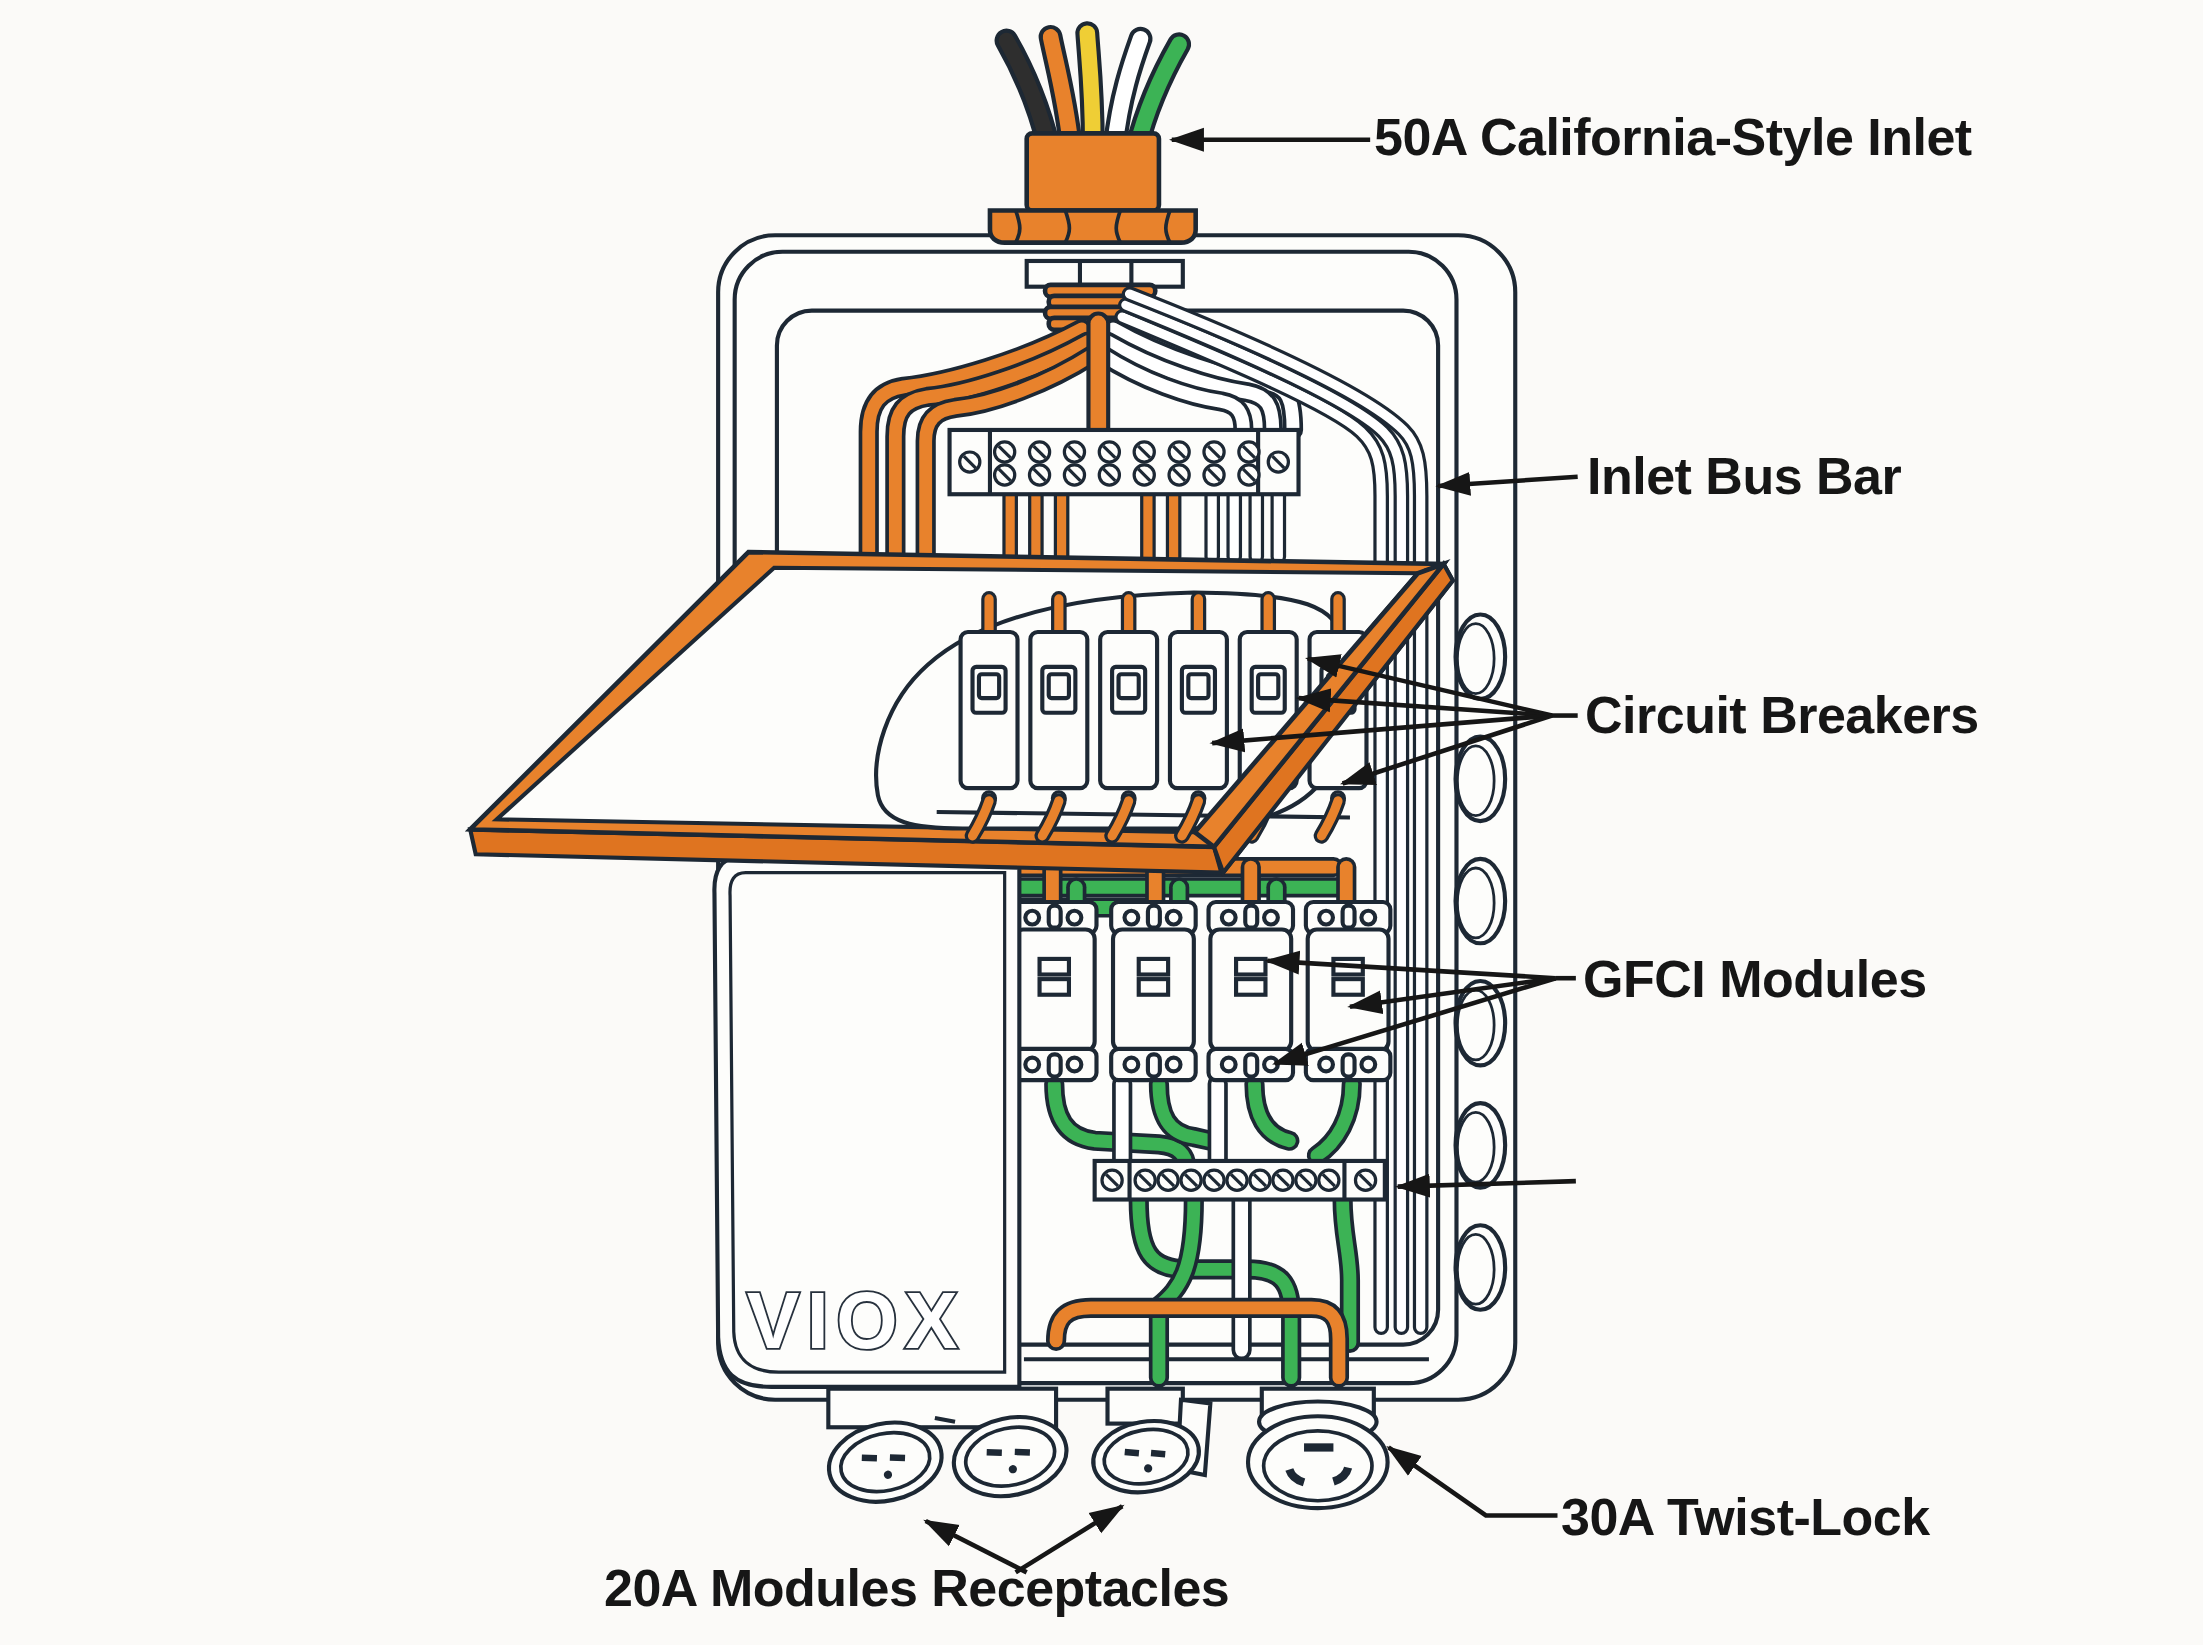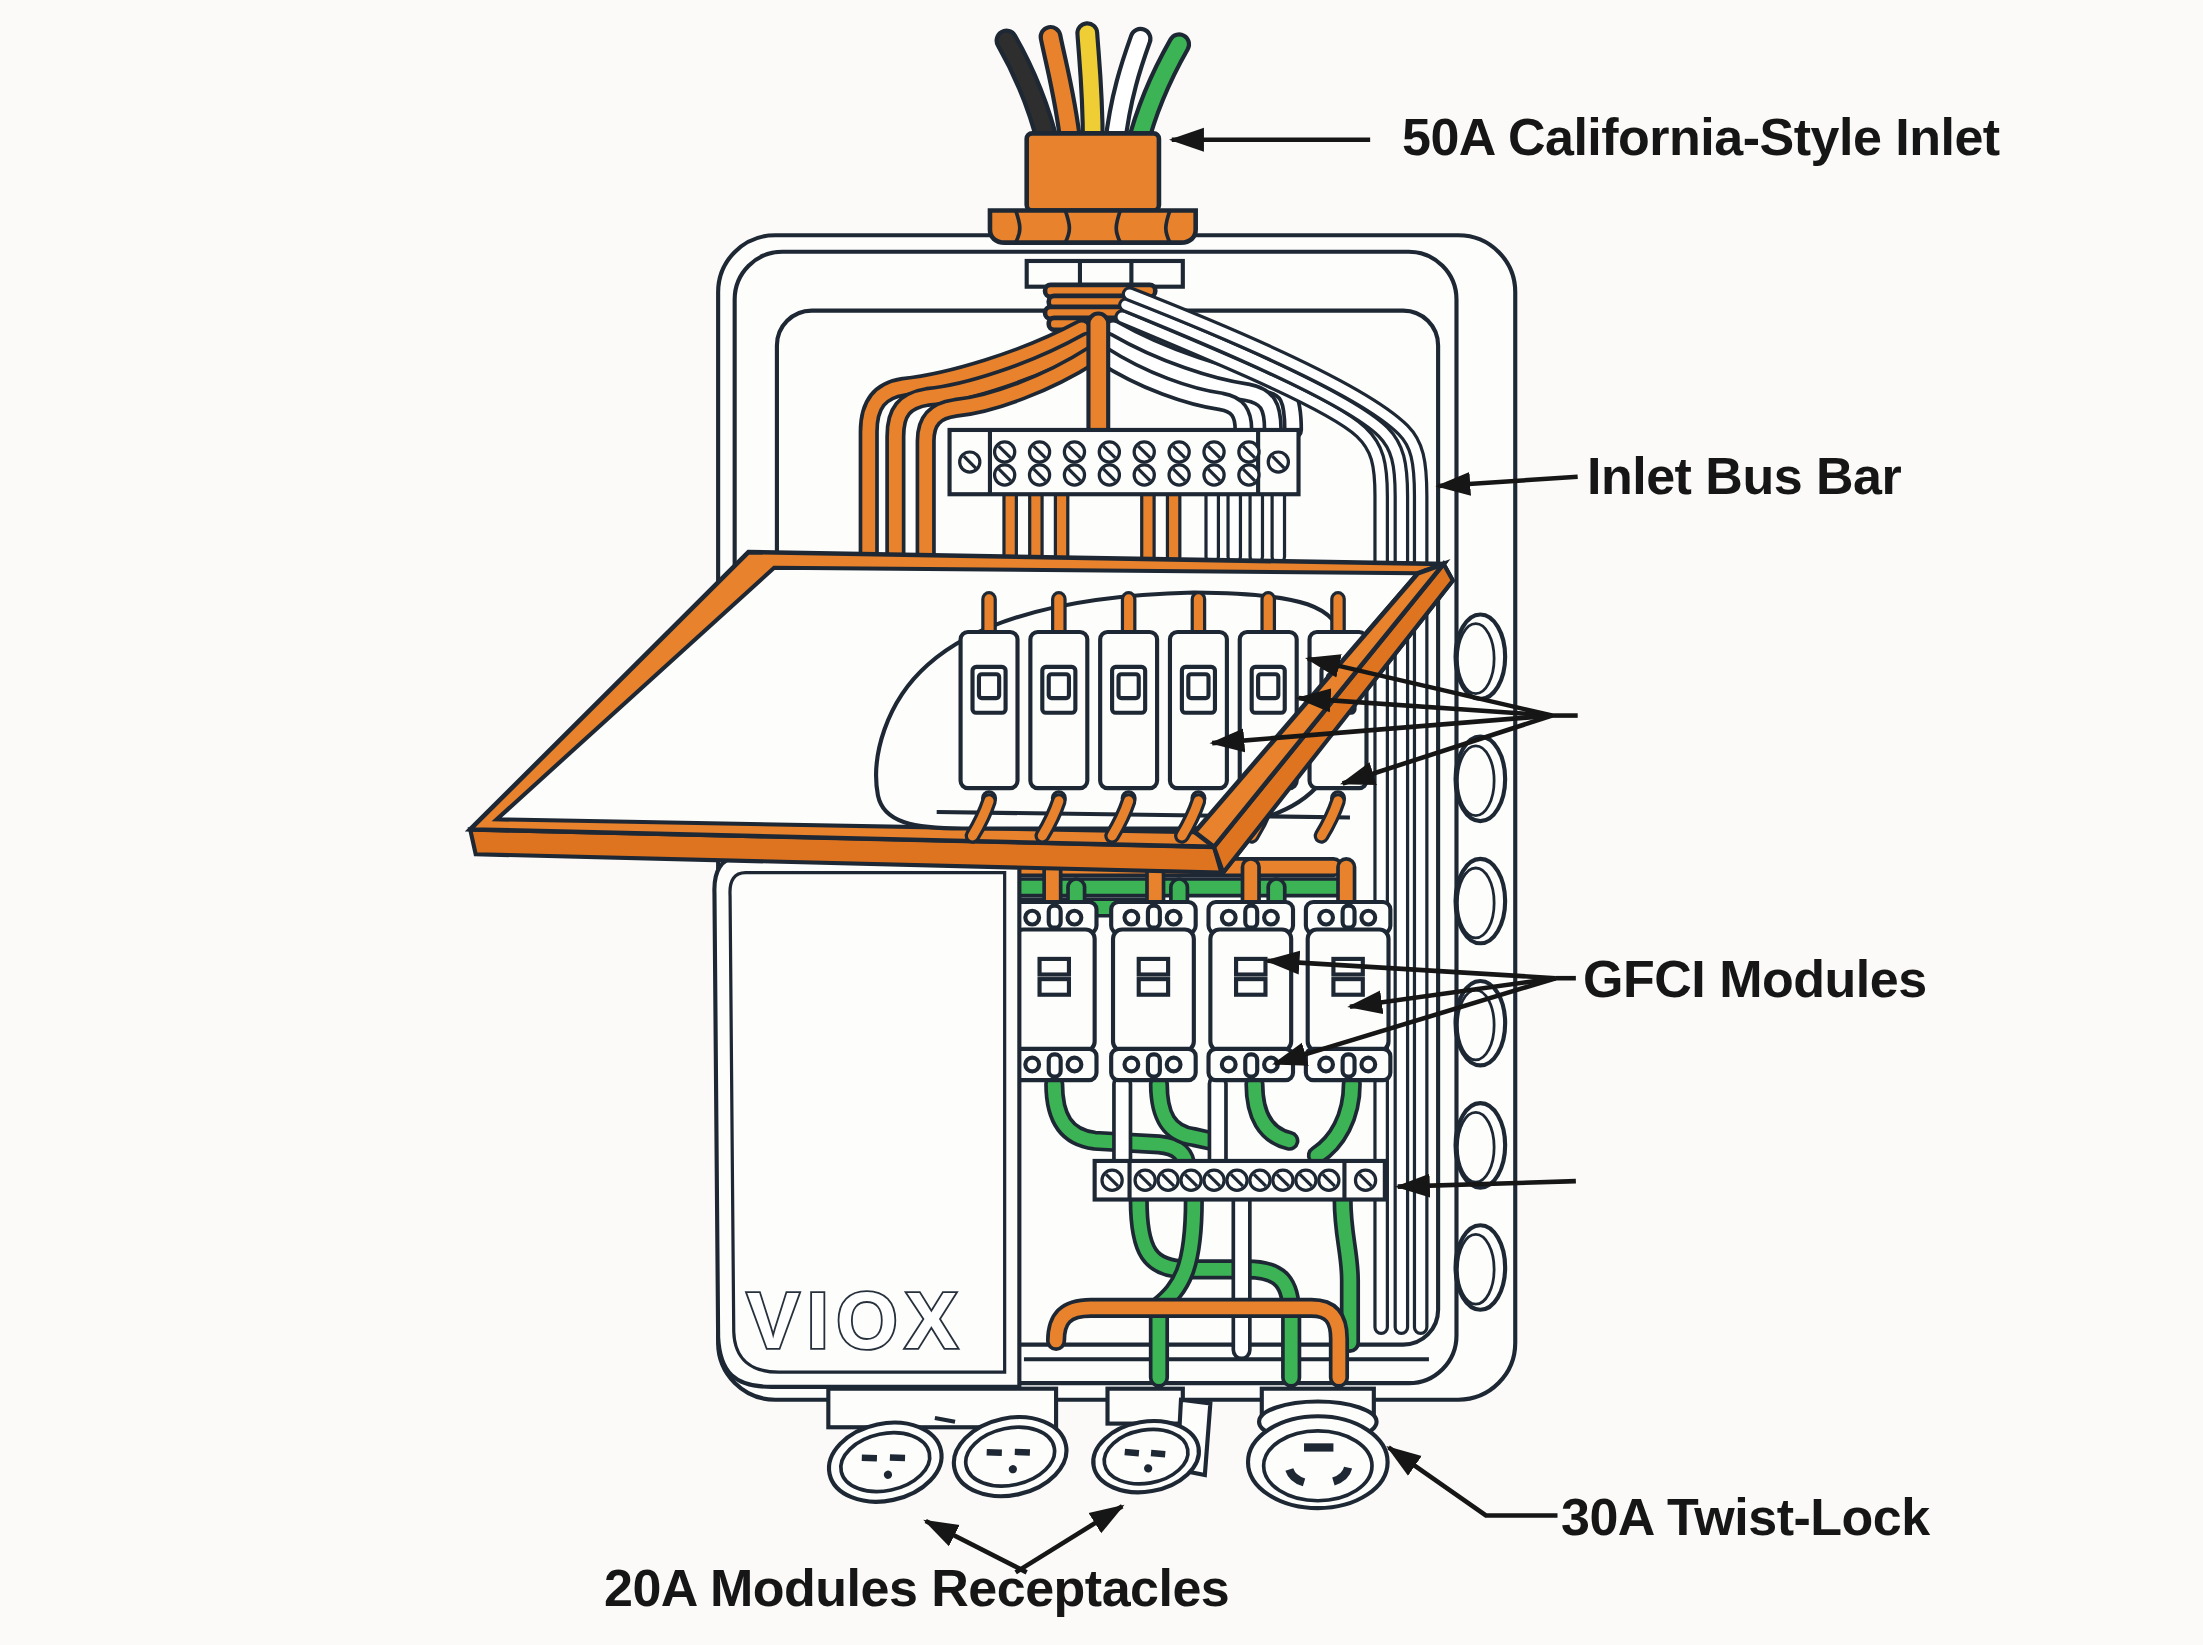--- a/index.html
+++ b/index.html
@@ -9,21 +9,21 @@
   .lbl{
     position:absolute;
     font-family:"Liberation Sans", sans-serif;
     font-size:52px;
     font-weight:600;
     letter-spacing:-0.5px;
     color:#161616;
     white-space:nowrap;
     user-select:none;
   }
-  .lbl-inlet   {left:1374px; top:107px;margin-left:28px;}
+  .lbl-inlet   {left:1374px; top:107px;}
   .lbl-mainbus {left:1587px; top:446px;}
   .lbl-breakers{left:1585px; top:685px;}
   .lbl-gfci    {left:1583px; top:949px;}
   .lbl-ground  {left:1583px; top:1151px;}
   .lbl-twist   {left:1561px; top:1487px;}
   .lbl-duplex  {left:604px;  top:1558px;}
 
   
   .ln{fill:none;stroke:#1d2834;stroke-width:4.5;}
   .fw{fill:#fdfdfb;stroke:#1d2834;stroke-width:4.5;}
@@ -445,18 +445,19 @@
     <path d="M1696,1650 L1618,1650 L1512,1576" class="ldr" marker-end="url(#ah)"></path>
     <g>
       <line x1="1118" y1="1712" x2="1008" y2="1656" class="ldr" marker-end="url(#ah)"></line>
       <line x1="1106" y1="1712" x2="1222" y2="1640" class="ldr" marker-end="url(#ah)"></line>
     </g>
   </g>
 </svg>
 
 <div class="lbl lbl-inlet">50A California-Style Inlet</div>
 <div class="lbl lbl-mainbus">Inlet Bus Bar</div>
+<div class="lbl lbl-breakers">Circuit Breakers</div>
 <div class="lbl lbl-gfci">GFCI Modules</div>
 <div class="lbl lbl-twist">30A Twist-Lock</div>
 <div class="lbl lbl-duplex">20A Modules Receptacles</div>
 
 </div>
 
 
 </body></html>

